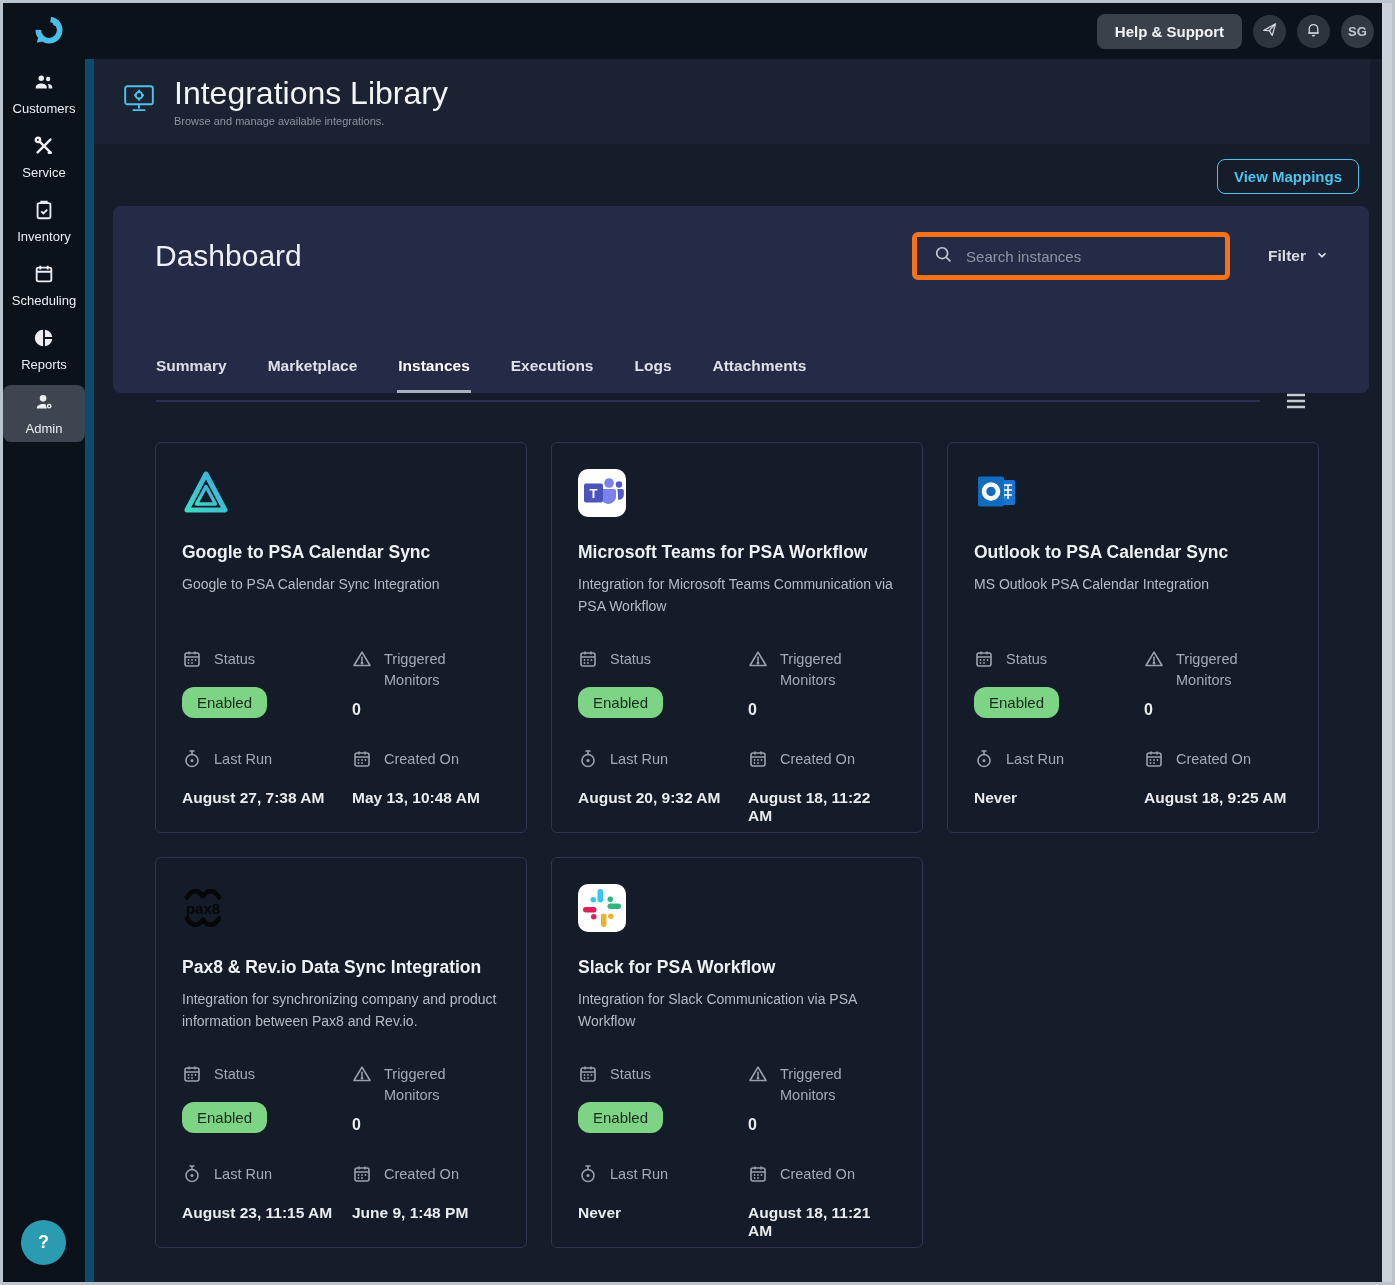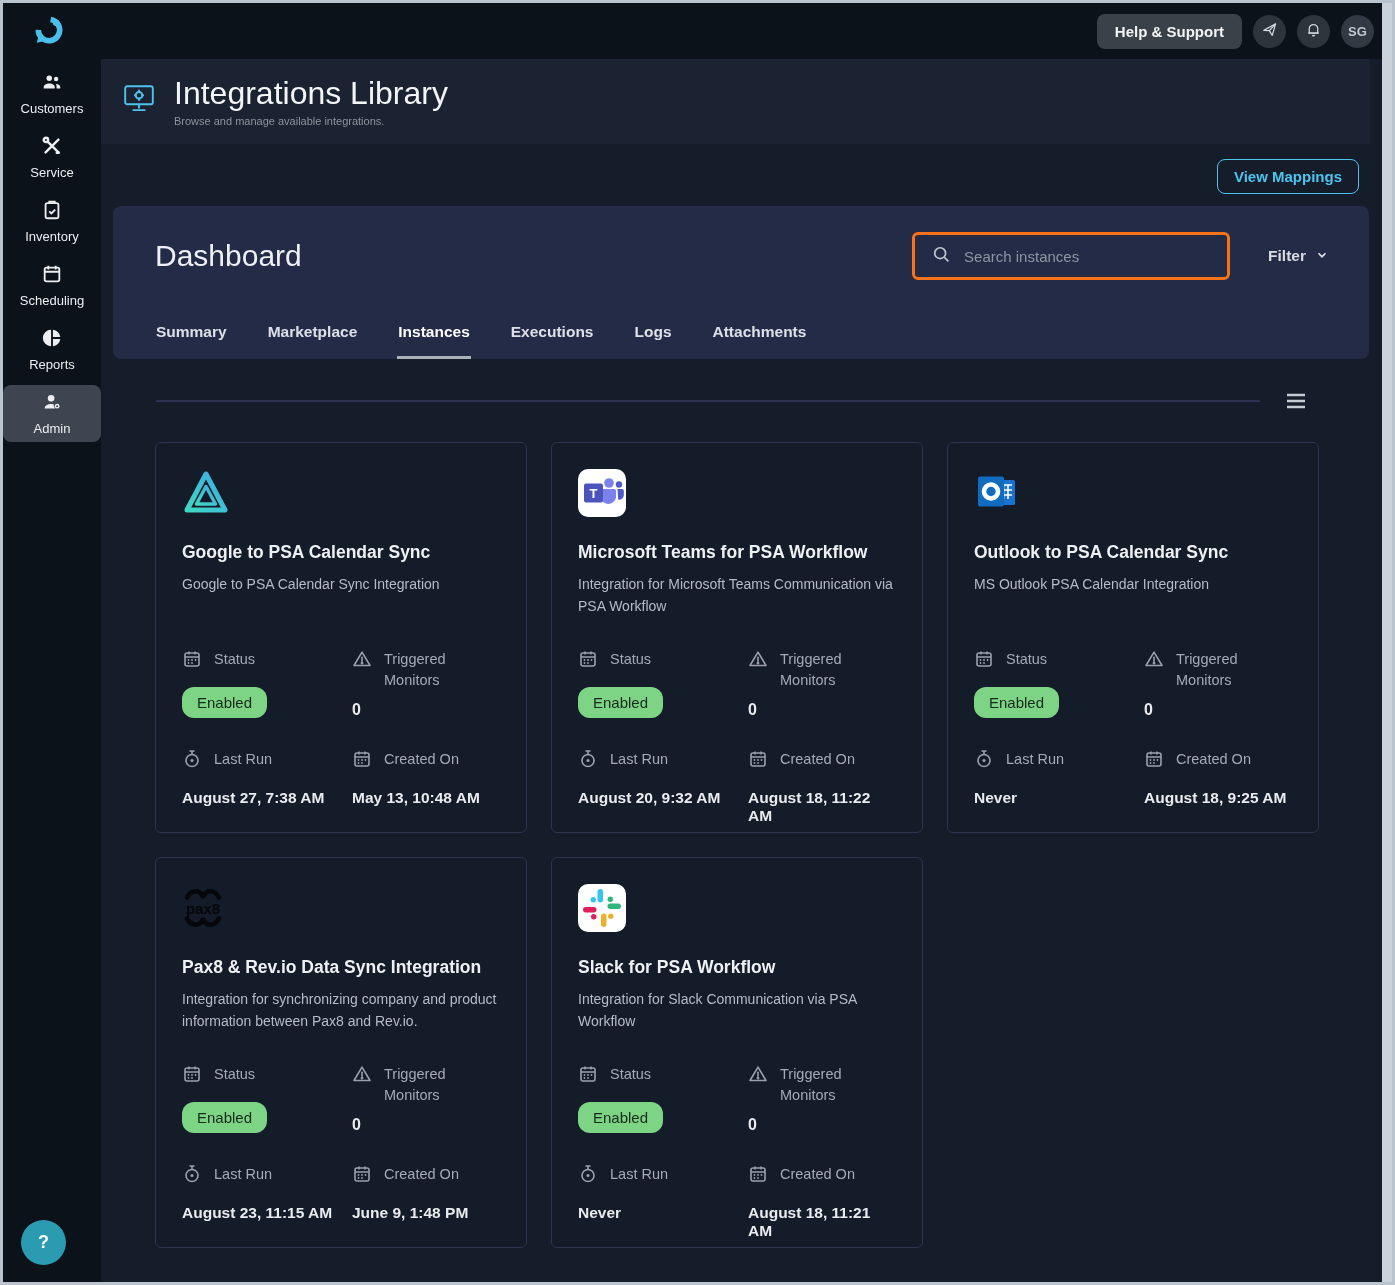--- a/index.html
+++ b/index.html
@@ -20,21 +20,21 @@
     display:flex; align-items:center; justify-content:flex-end; gap:11px; padding-right:8px; z-index:5; }
   .help-btn { background:#3b4149; color:#f2f4f6; font-size:15px; font-weight:bold;
     border:none; border-radius:8px; padding:9px 18px; cursor:pointer; }
   .circle-btn { width:33px; height:33px; border-radius:50%; background:#2e343c; color:#d2d6dc;
     display:flex; align-items:center; justify-content:center; cursor:pointer; border:none; }
   .circle-btn svg { width:17px; height:17px; }
   .avatar { width:33px; height:33px; border-radius:50%; background:#333942; color:#c0c6cd;
     font-size:13px; font-weight:bold; display:flex; align-items:center; justify-content:center; cursor:pointer; }
 
   
-  .sidebar { position:absolute; left:0; top:0; width:98px; bottom:0; background:#0c1219; z-index:6; }
+  .sidebar { position:absolute; left:0; top:0; width:82px; bottom:0; background:#0c1219; z-index:6; }
   .logo { position:absolute; left:31px; top:12px; width:30px; height:30px; cursor:pointer; }
   .nav { position:absolute; top:62px; left:0; right:0; }
   .nav-item { height:57px; margin-bottom:7px; display:flex; flex-direction:column;
     align-items:center; justify-content:center; gap:4px; color:#eceef1; cursor:pointer; border-radius:8px; }
   .nav-item svg { width:22px; height:22px; }
   .nav-label { font-size:13px; }
   .nav-item.active { background:#3e4550; }
 
   
   .content { position:absolute; left:91px; top:56px; right:0; bottom:0; background:#151c2a; }
@@ -44,25 +44,25 @@
   .page-header-icon { width:34px; height:32px; color:#4ec3ee; margin-top:-6px; }
   .page-title { font-size:32px; font-weight:400; color:#f3f5f7; line-height:1.1; }
   .page-subtitle { font-size:11px; color:#8d939e; margin-top:4px; }
 
   .actions-row { position:absolute; top:85px; left:0; right:0; height:62px; }
   .view-mappings { position:absolute; right:23px; top:15px; background:transparent;
     border:1.5px solid #4ec3ee; color:#4ec3ee; font-size:15px; font-weight:bold;
     border-radius:8px; padding:8px 16px; cursor:pointer; }
 
   
-  .panel { position:absolute; left:19px; top:147px; right:13px; height:153px;
+  .panel { position:absolute; left:19px; top:147px; right:13px; height:187px;
     background:#242b47; border-radius:8px; display:flex; flex-direction:column; }
   .panel-head { display:flex; align-items:center; padding:26px 26px 0 42px; }
   .panel-title { font-size:30px; font-weight:400; color:#edf0f4; }
-  .search-box { margin-left:auto; width:318px; height:48px; border:3px solid #f97316;
+  .search-box { margin-left:auto; width:318px; height:48px; border:5px solid #f97316;
     border-radius:6px; display:flex; align-items:center; gap:13px; padding:0 16px; }
   .search-box svg { width:20px; height:20px; color:#c3c9d1; flex:none; }
   .search-box input { flex:1; background:transparent; border:none; outline:none;
     color:#dfe3e9; font-size:15px; font-family:inherit; }
   .search-box input::placeholder { color:#8e96a3; }
   .filter { margin-left:38px; margin-right:14px; display:flex; align-items:center; gap:9px;
     color:#d8dce2; font-size:15.5px; font-weight:bold; cursor:pointer; }
   .filter svg { width:14px; height:14px; margin-top:2px; }
 
   .tabs { margin-top:auto; display:flex; gap:39px; padding:0 26px 0 42px;align-items:center; }

